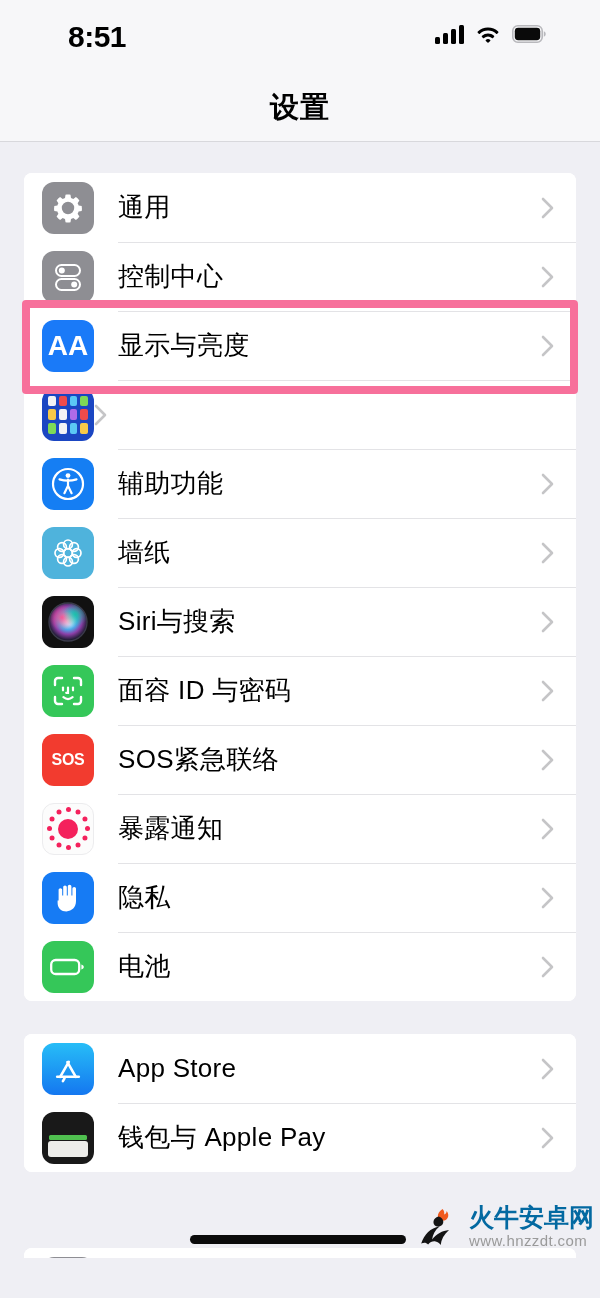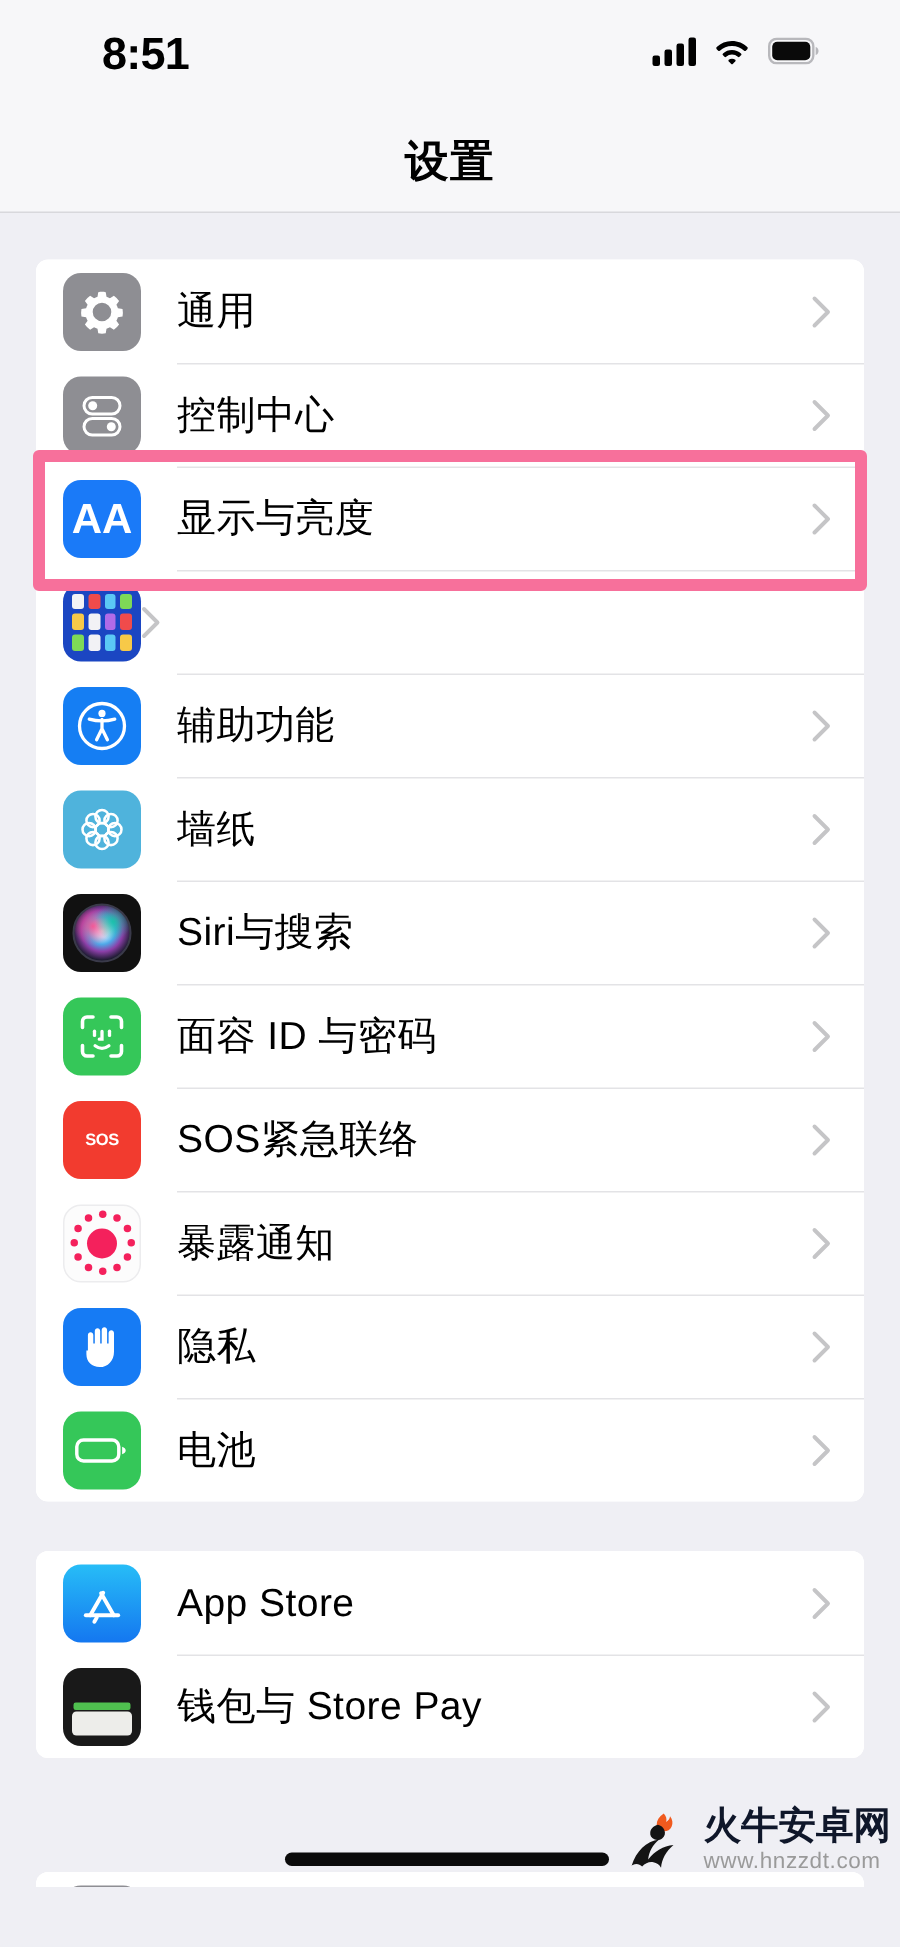--- a/index.html
+++ b/index.html
@@ -187,21 +187,21 @@
   }
   .wm-text {
     display: flex;
     flex-direction: column;
     line-height: 1;
     margin-left: 2px;
   }
   .wm-title {
     font-size: 25px;
     font-weight: 700;
-    color: #0f172a;
+    color: #0369a1;
     letter-spacing: 0px;
   }
   .wm-url {
     font-size: 15px;
     color: #9A9A9A;
     margin-top: 3px;
     letter-spacing: 0.4px;
   }
 
   
@@ -461,21 +461,21 @@
         </div>
         <div class="row-label">面容 ID 与密码</div>
         <svg class="chevron" viewBox="0 0 13 22">
             <path d="M2 2l9 9-9 9" fill="none" stroke="#C5C5C7" stroke-width="2.6" stroke-linecap="round" stroke-linejoin="round"></path>
           </svg>
       </div>
 
       <div class="row">
         <div class="row-icon" style="background:#F23B2F;">
           <div class="ic-center">
-            <span class="ic-text" style="font-size:11px;letter-spacing:-0.3px;">SOS</span>
+            <span class="ic-text" style="font-size:16px;letter-spacing:-0.3px;">SOS</span>
           </div>
         </div>
         <div class="row-label">SOS紧急联络</div>
         <svg class="chevron" viewBox="0 0 13 22">
             <path d="M2 2l9 9-9 9" fill="none" stroke="#C5C5C7" stroke-width="2.6" stroke-linecap="round" stroke-linejoin="round"></path>
           </svg>
       </div>
 
       <div class="row">
         <div class="row-icon" style="background:#FCFCFC;border:1px solid #ECECEE;">
@@ -555,21 +555,21 @@
 
       <div class="row">
         <div class="row-icon" style="background:#191919;">
           <div class="wal-stack">
             <span style="background:#4FC04F"></span>
             <span style="background:#F2C23C"></span>
             <span style="background:#EE4C3C"></span>
           </div>
           <div class="wal-pocket"></div>
         </div>
-        <div class="row-label">钱包与 Store Pay</div>
+        <div class="row-label">钱包与 Apple Pay</div>
         <svg class="chevron" viewBox="0 0 13 22">
             <path d="M2 2l9 9-9 9" fill="none" stroke="#C5C5C7" stroke-width="2.6" stroke-linecap="round" stroke-linejoin="round"></path>
           </svg>
       </div>
 
     </div>
 
     <div class="card" style="top:1106px;">
       <div class="row">
         <div class="row-icon" style="background:#8E8E93;">

